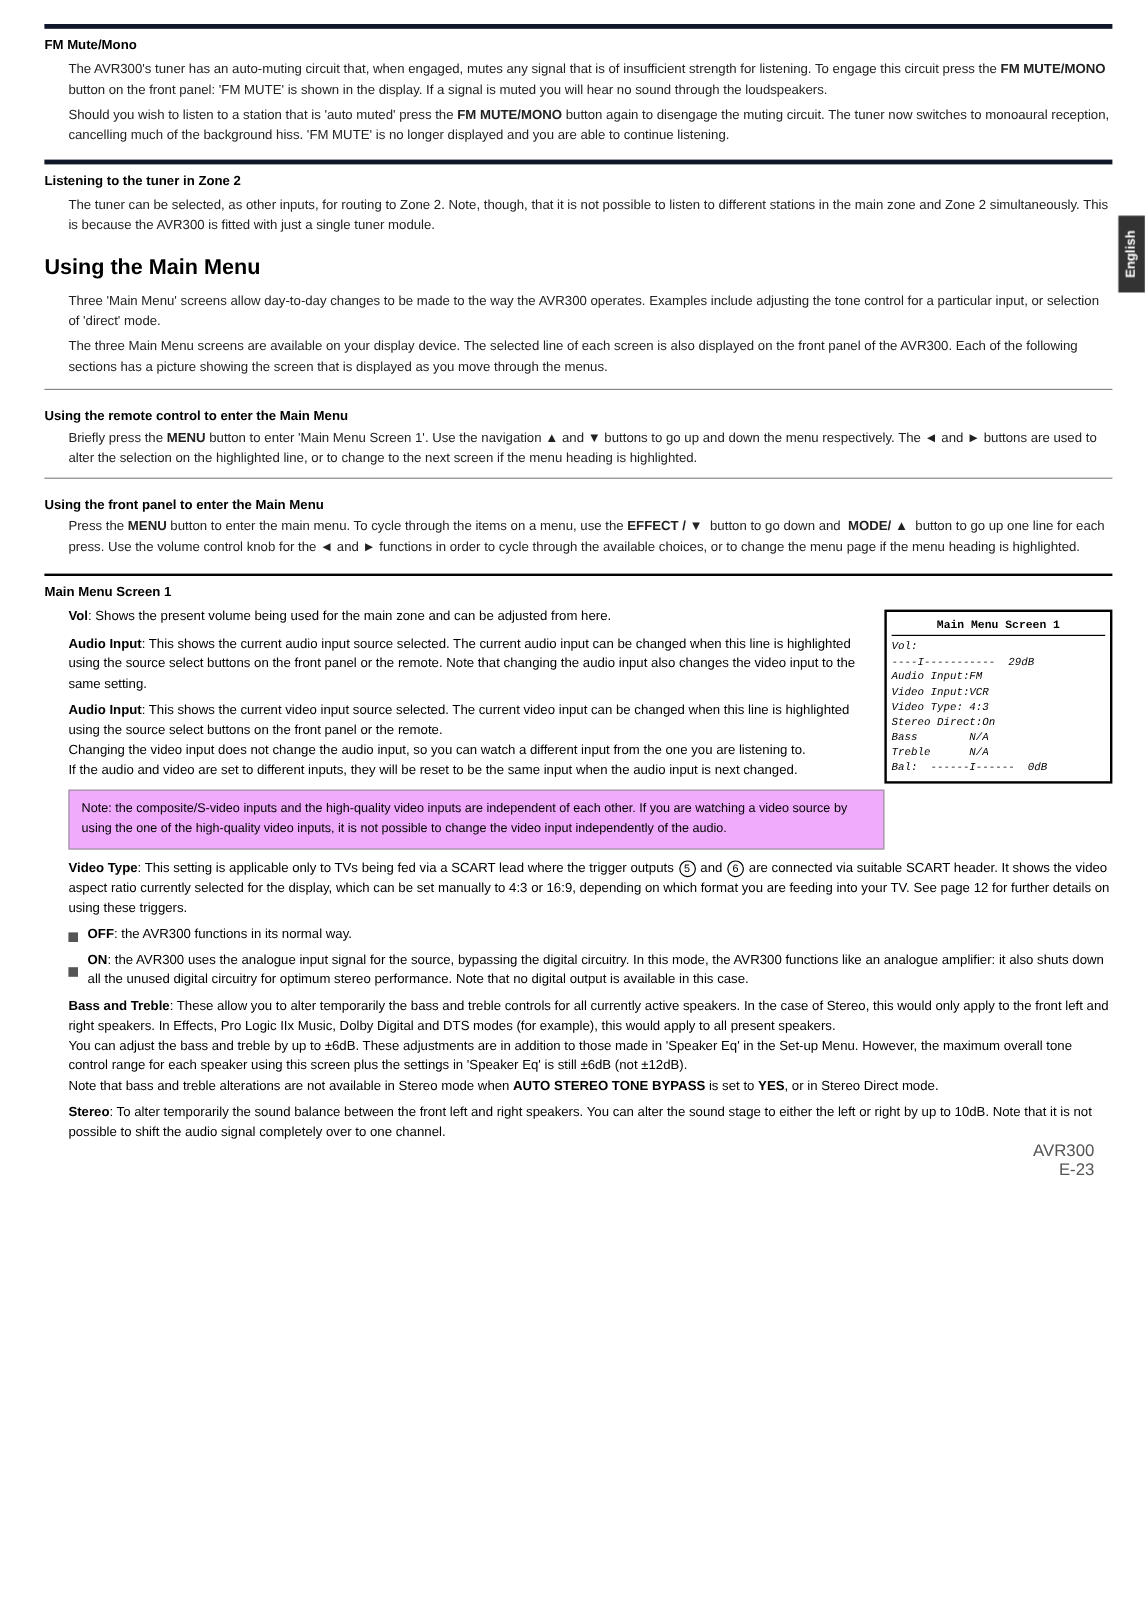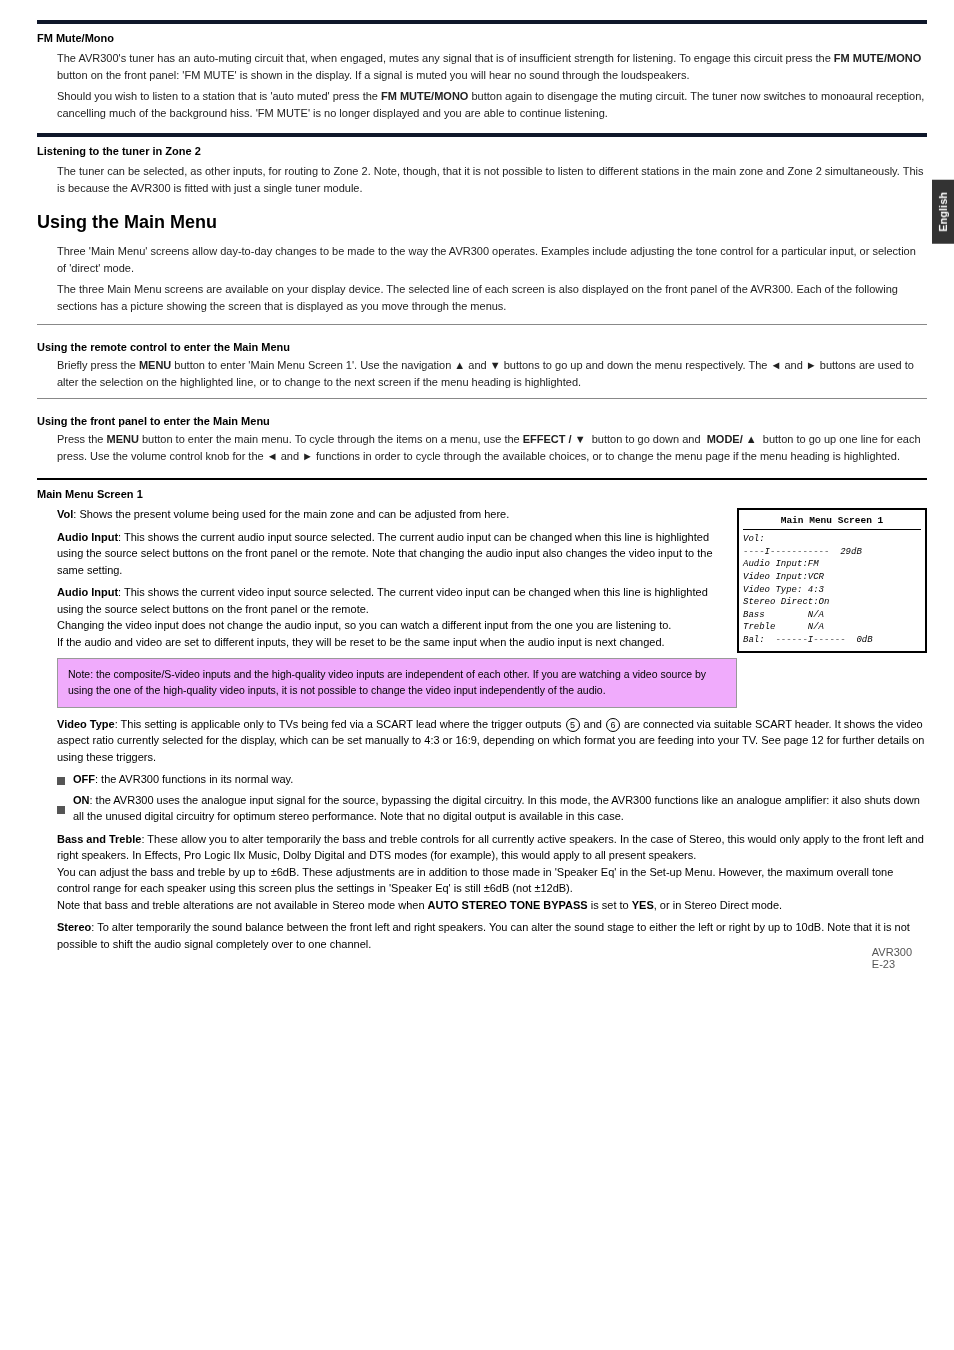--- a/index.html
+++ b/index.html
@@ -32,24 +32,25 @@
       writing-mode: vertical-rl;
       text-orientation: mixed;
       transform: rotate(180deg);
       padding: 12px 5px;
       width: 22px;
     }
 
     
     .page-label {
       position: absolute;
-      bottom: 22px;
+      bottom: 10px;
       right: 25px;
-      font-size: 11px;
+      font-size: 14px;
       color: #555;
+      text-align: right;
     }
 
     
     .section {
       border-top: 4px solid #0f172a;
       padding-top: 8px;
       margin-bottom: 12px;
     }
 
     .section-title {

